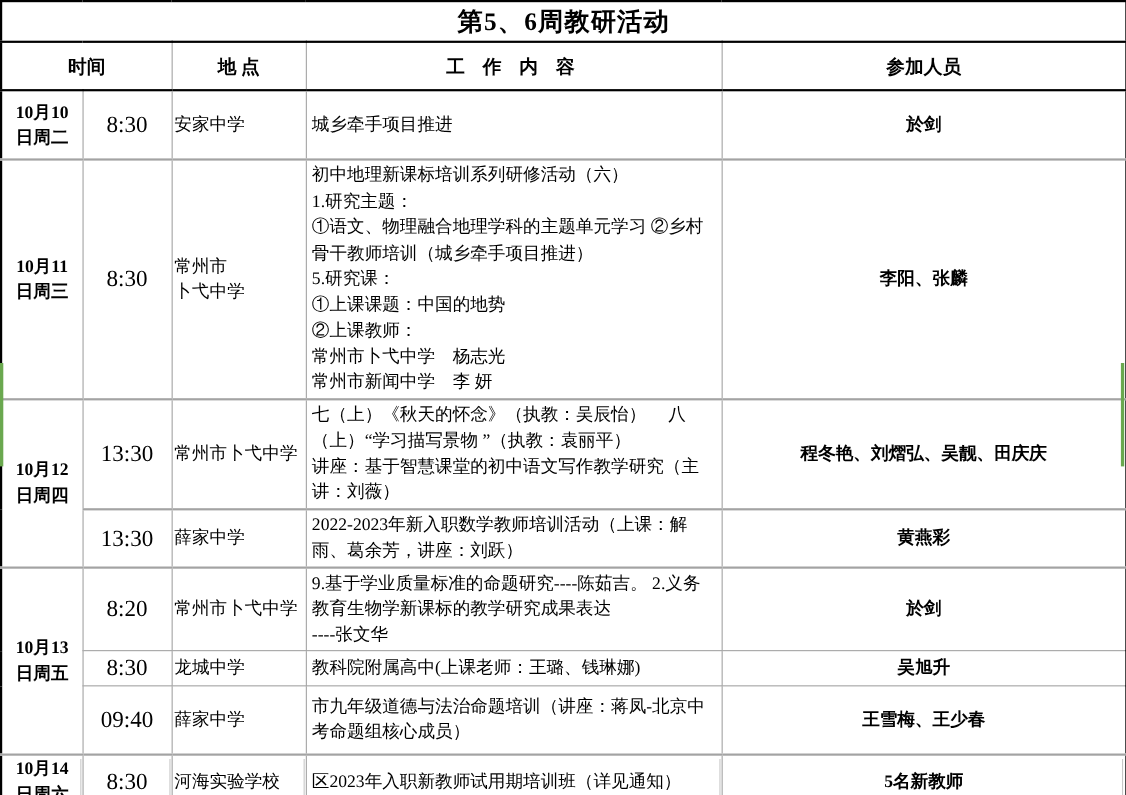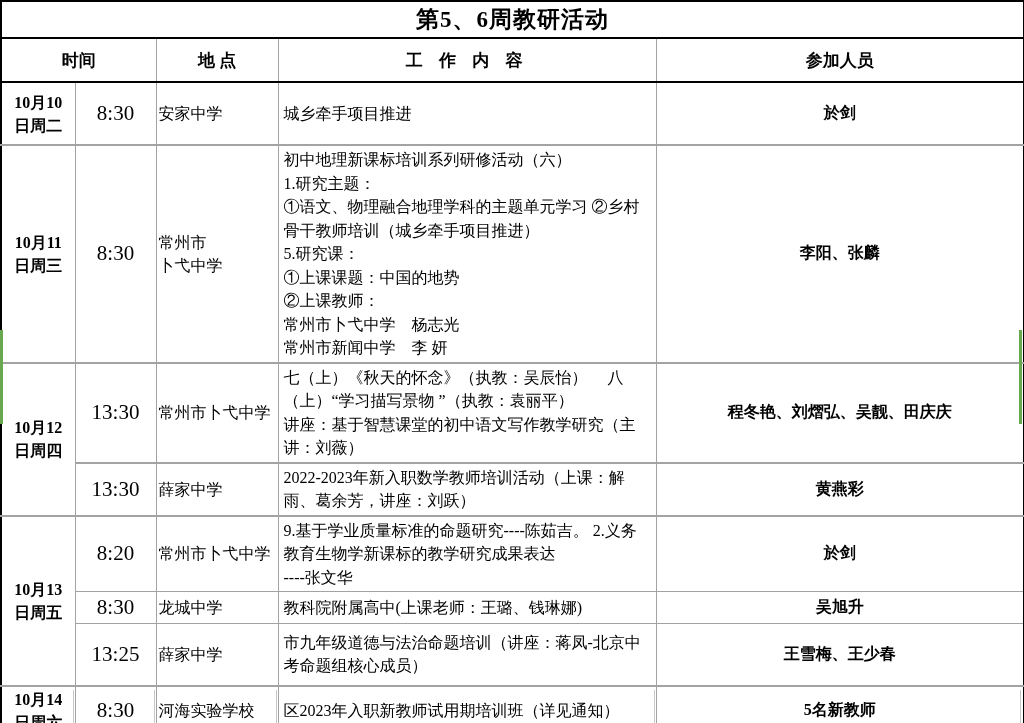--- a/index.html
+++ b/index.html
@@ -118,21 +118,21 @@
 ----张文华</td>
       <td class="part">於剑</td>
     </tr>
     <tr class="rh4b">
       <td class="time">8:30</td>
       <td class="loc">龙城中学</td>
       <td class="content">教科院附属高中(上课老师：王璐、钱琳娜)</td>
       <td class="part">吴旭升</td>
     </tr>
     <tr class="rh4c">
-      <td class="time hb">13:25</td>
+      <td class="time hb">09:40</td>
       <td class="loc hb">薛家中学</td>
       <td class="content hb">市九年级道德与法治命题培训（讲座：蒋凤-北京中考命题组核心成员）</td>
       <td class="part hb">王雪梅、王少春</td>
     </tr>
 
     <tr class="rh5">
       <td class="date hb">10月14
 日周六</td>
       <td class="time hb">8:30</td>
       <td class="loc hb">河海实验学校</td>

